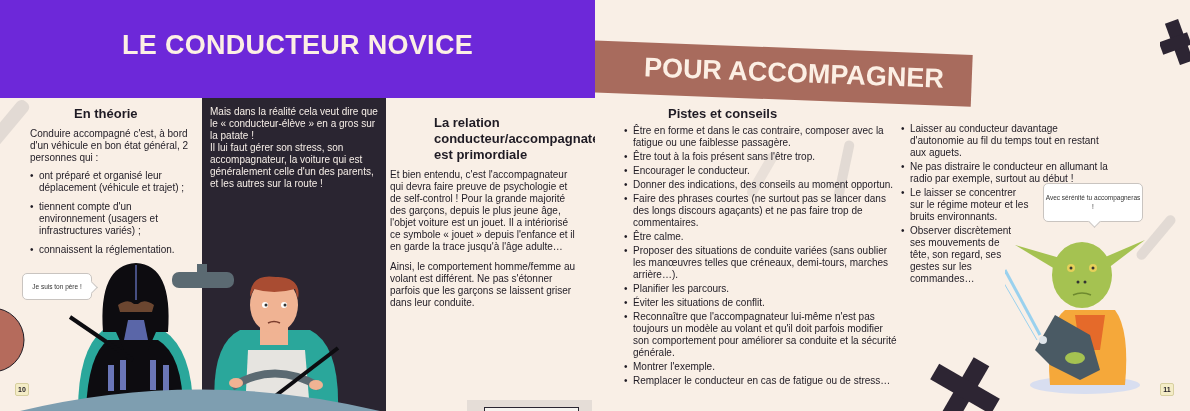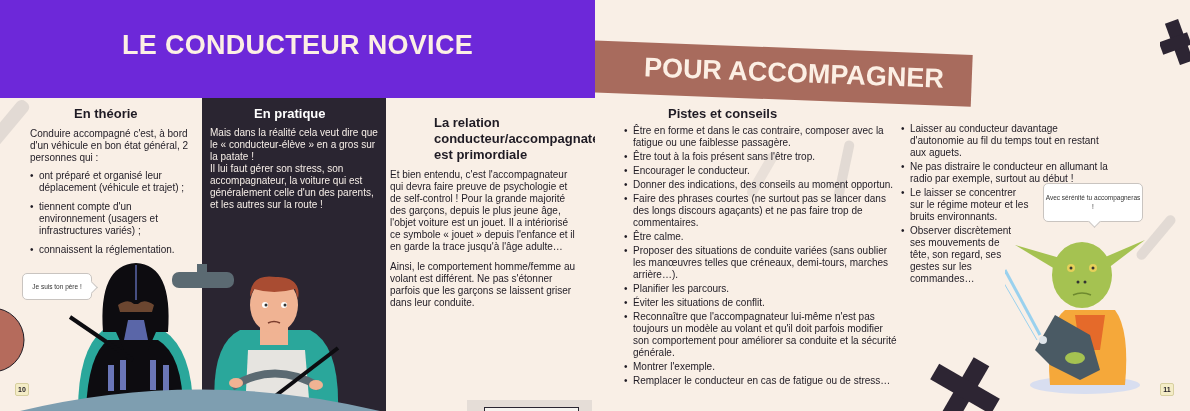--- a/index.html
+++ b/index.html
@@ -123,21 +123,20 @@
       <p>Conduire accompagné c'est, à bord d'un véhicule en bon état général, 2 personnes qui :</p>
       <ul class="bullets">
         <li>ont préparé et organisé leur déplacement (véhicule et trajet) ;</li>
         <li>tiennent compte d'un environnement (usagers et infrastructures variés) ;</li>
         <li>connaissent la réglementation.</li>
       </ul>
     </div>
   </div>
 
   <div class="col-pratique">
-    <h2 class="section-title">En pratique</h2>
     <div class="col-text">
       <p style="margin-bottom:0">Mais dans la réalité cela veut dire que le « conducteur-élève » en a gros sur la patate !</p>
       <p>Il lui faut gérer son stress, son accompagnateur, la voiture qui est généralement celle d'un des parents, et les autres sur la route !</p>
     </div>
   </div>
 
   <div class="col-relation">
     <h2 class="section-title">La relation conducteur/accompagnateur est primordiale</h2>
     <div class="col-text">
       <p>Et bien entendu, c'est l'accompagnateur qui devra faire preuve de psychologie et de self-control ! Pour la grande majorité des garçons, depuis le plus jeune âge, l'objet voiture est un jouet. Il a intériorisé ce symbole « jouet » depuis l'enfance et il en garde la trace jusqu'à l'âge adulte…</p>

